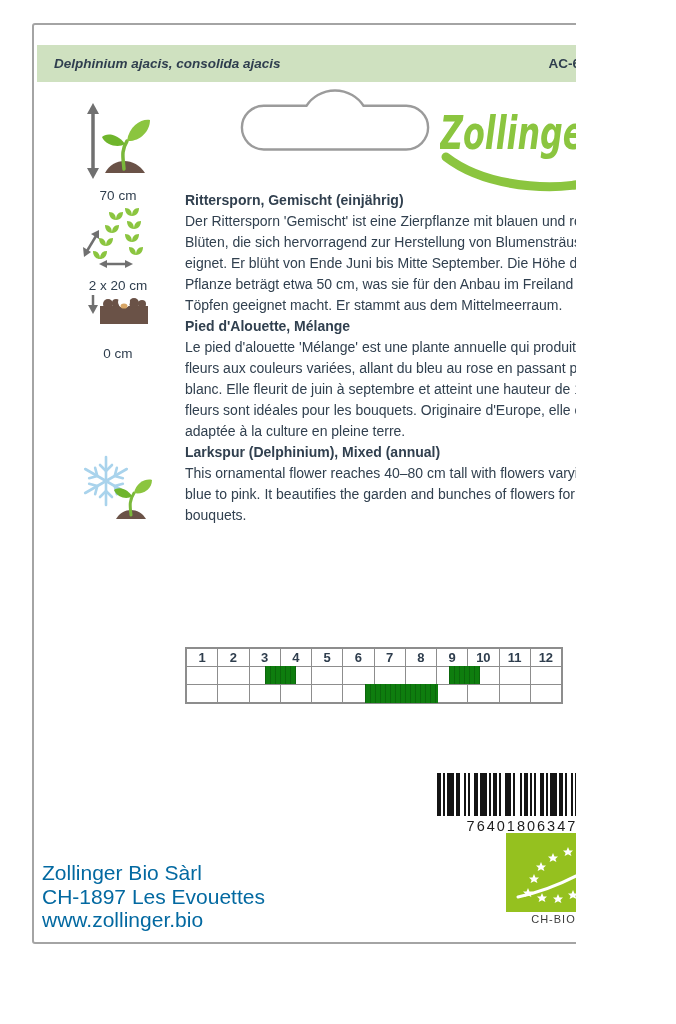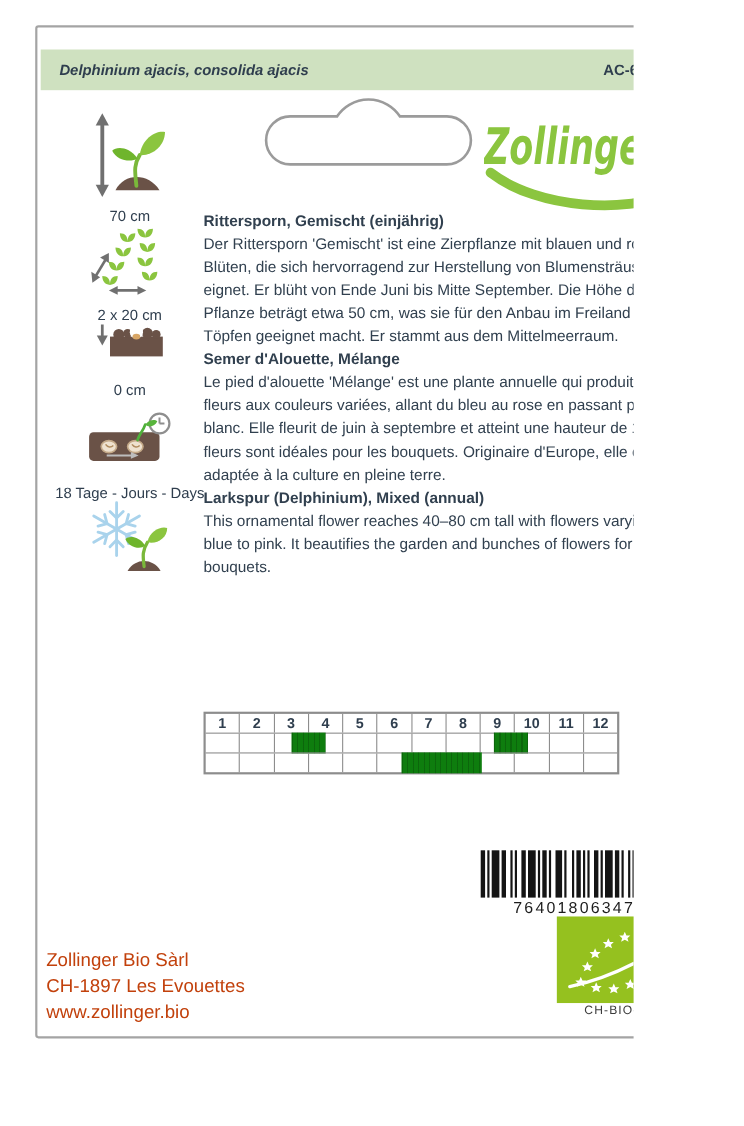--- a/index.html
+++ b/index.html
@@ -39,21 +39,21 @@
   
   .barcode{position:absolute;left:403px;top:748px;width:190px;text-align:center;}
   .barcode-bars{display:flex;height:43px;}
   .barcode-bars .bar{background:#141414;}
   .barcode-num{font-size:14.5px;letter-spacing:2px;color:#1c1c1c;margin-top:2px;}
   
   .euleaf{position:absolute;left:472px;top:808px;width:121px;height:79px;}
   .biocode{position:absolute;left:452px;top:888px;width:161px;text-align:center;
            font-size:11px;letter-spacing:1px;color:#3c3c3c;}
   
-  .footer{position:absolute;left:8px;top:836px;font-size:17px;line-height:23.5px;color:#c2410c;}
+  .footer{position:absolute;left:8px;top:836px;font-size:21px;line-height:23.5px;color:#0369a1;}
 </style>
 </head>
 <body>
 
 <div class="sheet">
   <div class="packet">
 
     <div class="topbar">
       <span class="latin">Delphinium ajacis, consolida ajacis</span>
       <span class="artcode">AC-6720-00</span>
@@ -119,37 +119,20 @@
         <circle cx="22" cy="19" r="5" fill="#6a5247"></circle>
         <circle cx="30" cy="18" r="4" fill="#6a5247"></circle>
         <circle cx="48" cy="18" r="5" fill="#6a5247"></circle>
         <circle cx="56" cy="19" r="4" fill="#6a5247"></circle>
         <circle cx="38" cy="17" r="6" fill="#ffffff"></circle>
         <ellipse cx="38" cy="21" rx="3.5" ry="2.6" fill="#d8a666"></ellipse>
       </svg>
       <div class="lbl">0 cm</div>
     </div>
 
-    <div class="spec spec4">
-      <svg width="86" height="60" viewBox="0 0 86 60">
-        <rect x="6" y="20" width="64" height="26" rx="4" fill="#6a5247"></rect>
-        <circle cx="70" cy="12" r="9" fill="#ffffff" stroke="#8e8e8e" stroke-width="2"></circle>
-        <line x1="70" y1="12" x2="70" y2="6.5" stroke="#8e8e8e" stroke-width="1.8"></line>
-        <line x1="70" y1="12" x2="74.5" y2="12" stroke="#8e8e8e" stroke-width="1.8"></line>
-        <ellipse cx="24" cy="33" rx="7" ry="5.5" fill="#efe2cf" stroke="#c3a887" stroke-width="1.5"></ellipse>
-        <path d="M21 31 C23 34 26 34 28 32" fill="none" stroke="#b08c5f" stroke-width="1.4"></path>
-        <ellipse cx="48" cy="33" rx="7" ry="5.5" fill="#efe2cf" stroke="#c3a887" stroke-width="1.5"></ellipse>
-        <path d="M45 31 C47 34 50 34 52 32" fill="none" stroke="#b08c5f" stroke-width="1.4"></path>
-        <path d="M50 27 C52 21 55 19 57 13" fill="none" stroke="#4faf3a" stroke-width="2.5" stroke-linecap="round"></path>
-        <path d="M57 13 C61 8 66 8 68 10 C66 15 60 16 57 13 Z" fill="#58b43c"></path>
-        <line x1="22" y1="41" x2="46" y2="41" stroke="#bdbdbd" stroke-width="1.8"></line>
-        <polygon points="51,41 44,38 44,44" fill="#bdbdbd"></polygon>
-      </svg>
-      <div class="lbl">18 Tage - Jours - Days</div>
-    </div>
 
     <div class="spec spec5">
       <svg width="76" height="70" viewBox="0 0 76 70">
         <g stroke="#a9d3ec" stroke-width="2.6" stroke-linecap="round">
           <g>
             <line x1="26" y1="4" x2="26" y2="52"></line>
             <path d="M20 12 L26 18 M32 12 L26 18 M20 44 L26 38 M32 44 L26 38" fill="none"></path>
           </g>
           <g transform="rotate(60 26 28)">
             <line x1="26" y1="4" x2="26" y2="52"></line>
@@ -163,21 +146,21 @@
         <path d="M36 66 C43 54 59 54 66 66 Z" fill="#6a5247"></path>
         <path d="M51 62 C50 53 49 48 54 40" fill="none" stroke="#7ab83a" stroke-width="3" stroke-linecap="round"></path>
         <path d="M54 40 C56 29 67 25 72 27 C72 36 63 42 54 40 Z" fill="#8bc53f"></path>
         <path d="M52 43 C46 34 37 34 34 37 C37 45 48 47 52 43 Z" fill="#6fb52c"></path>
       </svg>
     </div>
 
     <div class="desc">
         <div class="desc-title">Rittersporn, Gemischt (einjährig)</div>
         <div class="desc-body">Der Rittersporn 'Gemischt' ist eine Zierpflanze mit blauen und rosa Blüten, die sich hervorragend zur Herstellung von Blumensträussen eignet. Er blüht von Ende Juni bis Mitte September. Die Höhe dieser Pflanze beträgt etwa 50 cm, was sie für den Anbau im Freiland und in Töpfen geeignet macht. Er stammt aus dem Mittelmeerraum.</div>
-        <div class="desc-title">Semer d'Alouette, Mélange</div>
+        <div class="desc-title">Pied d'Alouette, Mélange</div>
         <div class="desc-body">Le pied d'alouette 'Mélange' est une plante annuelle qui produit des fleurs aux couleurs variées, allant du bleu au rose en passant par le blanc. Elle fleurit de juin à septembre et atteint une hauteur de 1 m. Ses fleurs sont idéales pour les bouquets. Originaire d'Europe, elle est bien adaptée à la culture en pleine terre.</div>
         <div class="desc-title">Larkspur (Delphinium), Mixed (annual)</div>
         <div class="desc-body">This ornamental flower reaches 40–80 cm tall with flowers varying from blue to pink. It beautifies the garden and bunches of flowers for bouquets.</div>
       </div>
 
     <div class="cal">
       <div class="cal-table">
         <div class="cal-row">
             <div class="cal-cell cal-num">1</div>
             <div class="cal-cell cal-num">2</div>

